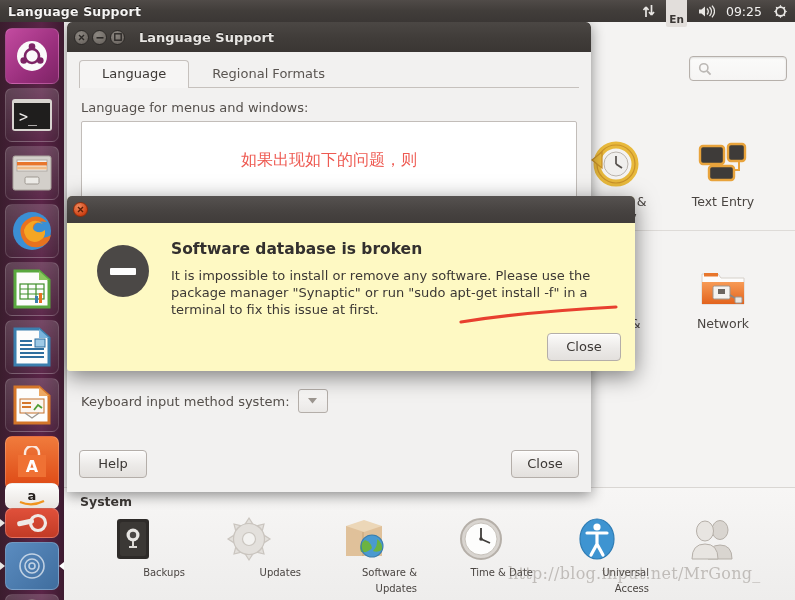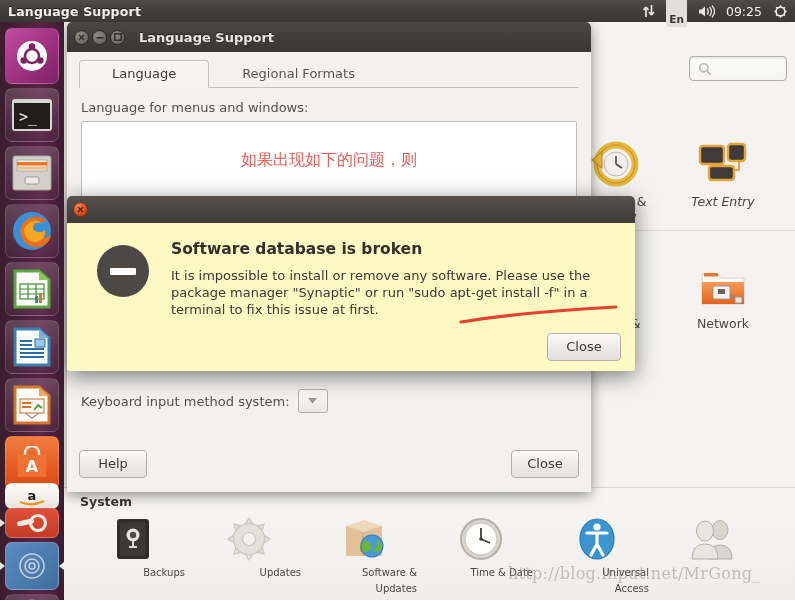--- a/index.html
+++ b/index.html
@@ -102,21 +102,21 @@
     display: flex; align-items: center; justify-content: center;
     background: radial-gradient(circle at 35% 30%, #8d8882, #635d58);
     border: 1px solid #2c2927; }
   .wbtn svg { display: block; }
   #lang-title { margin-left: 11px; color: #e8e6e3; font-size: 13px;
     font-weight: bold; text-shadow: 0 -1px 0 rgba(0,0,0,.5); }
 
   #lang-body { padding: 9px 12px 0; position: relative; height: 440px; }
   #tabstrip { display: flex; align-items: flex-end; height: 27px;
     border-bottom: 1px solid #c6c1bd; position: relative; }
-  .tab { font-size: 13px; color: #5a5551; padding: 5px 32px 6px;
+  .tab { font-size: 13px; color: #5a5551; padding: 5px 22px 6px;
     border: 1px solid transparent; border-bottom: none; position: relative; }
   .tab.active { background: #f6f5f4; border-color: #c6c1bd;
     border-radius: 4px 4px 0 0; color: #3c3835; margin-bottom: -1px; padding-bottom: 7px; }
   .tab-filler { flex: 1; }
 
   #tab-pane { padding: 12px 2px 0; }
   .field-label { font-size: 13px; color: #55504c; margin-bottom: 6px; }
   #lang-listbox {
     height: 222px; background: #ffffff; border: 1px solid #c2bdb9;
     border-radius: 2px; position: relative; overflow: hidden;
@@ -194,21 +194,21 @@
             <circle cx="28" cy="26" r="19" fill="none" stroke="#c9922a" stroke-width="1.2"></circle>
             <circle cx="28" cy="26" r="12" fill="#f0efed" stroke="#bbb5ae" stroke-width="1"></circle>
             <line x1="28" y1="26" x2="28" y2="18" stroke="#55504c" stroke-width="1.7"></line>
             <line x1="28" y1="26" x2="34" y2="30" stroke="#55504c" stroke-width="1.7"></line>
             <path d="M14 14 L4 22 L14 30 Z" fill="#e8b93c" stroke="#c9922a" stroke-width="1.2"></path>
           </svg>
         </div>
         <div class="lbl">Security &amp;<br>Privacy</div>
       </div>
 
-      <div class="tile" style="left:607px;top:50px;font-style:italic;">
+      <div class="tile" style="left:607px;top:50px;">
         <div class="art">
           <svg width="56" height="50" viewBox="0 0 56 50">
             <rect x="5" y="6" width="24" height="18" rx="3" fill="#3e3b39" stroke="#e8a33c" stroke-width="2.4"></rect>
             <rect x="33" y="4" width="17" height="17" rx="3" fill="#3e3b39" stroke="#e8a33c" stroke-width="2.4"></rect>
             <rect x="14" y="26" width="25" height="14" rx="3" fill="#3e3b39" stroke="#e8a33c" stroke-width="2.4"></rect>
             <path d="M44 21 L44 30 L39 30" fill="none" stroke="#e8a33c" stroke-width="2"></path>
           </svg>
         </div>
         <div class="lbl">Text Entry</div>
       </div>

